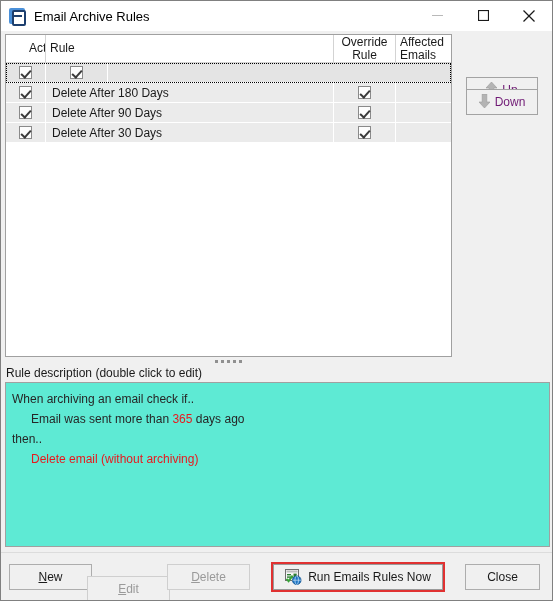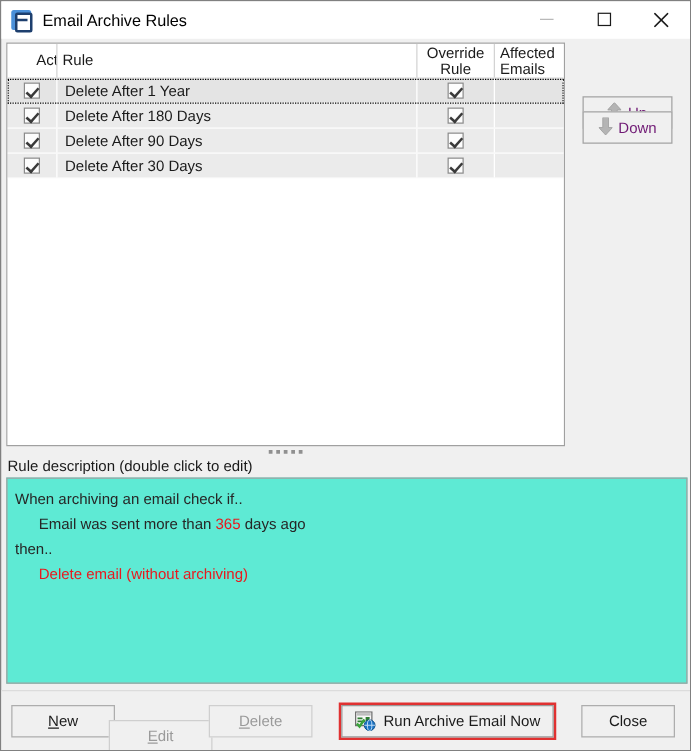--- a/index.html
+++ b/index.html
@@ -287,21 +287,20 @@
       <div class="hcell c-over">Override
 Rule</div>
       <div class="hcell c-aff">Affected
 Emails</div>
     </div>
 
     <div class="grow selected">
       <div class="gcell c-active">
           <span class="chk"></span>
         </div>
-      <div class="gcell c-rule">Delete After 1 Year</div>
       <div class="gcell c-over">
           <span class="chk"></span>
         </div>
       <div class="gcell c-aff"></div>
     </div>
 
     <div class="grow">
       <div class="gcell c-active">
           <span class="chk"></span>
         </div>
@@ -390,20 +389,20 @@
           <rect x="1.5" y="1.5" width="11" height="2" fill="#bdbdbd"></rect>
           <rect x="2" y="5" width="4" height="1.4" fill="#2e7d32"></rect>
           <rect x="2" y="7.4" width="6" height="1.4" fill="#2e7d32"></rect>
           <rect x="8.5" y="4.6" width="3.2" height="3.2" fill="#2e7d32"></rect>
           <polyline points="1.5,9.8 3.6,12.2 7.6,6.6" fill="none" stroke="#3aa33a" stroke-width="2"></polyline>
           <circle cx="11.7" cy="11.2" r="4.3" fill="#1b74c4" stroke="#0d4f8b" stroke-width="0.8"></circle>
           <ellipse cx="11.7" cy="11.2" rx="1.8" ry="4.3" fill="none" stroke="#cfe6fb" stroke-width="0.7"></ellipse>
           <line x1="7.4" y1="11.2" x2="16" y2="11.2" stroke="#cfe6fb" stroke-width="0.7"></line>
         </svg>
       </span>
-      <span>Run Archive Email Now</span>
+      <span>Run Emails Rules Now</span>
     </div>
     <div class="bbtn" id="btn-close-btn">
       <span>Close</span>
     </div>
   </div>
 
 </div>
 
 </body></html>

